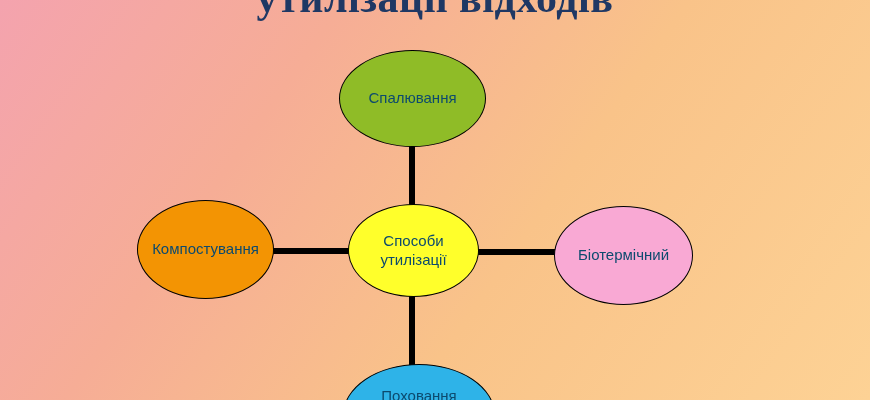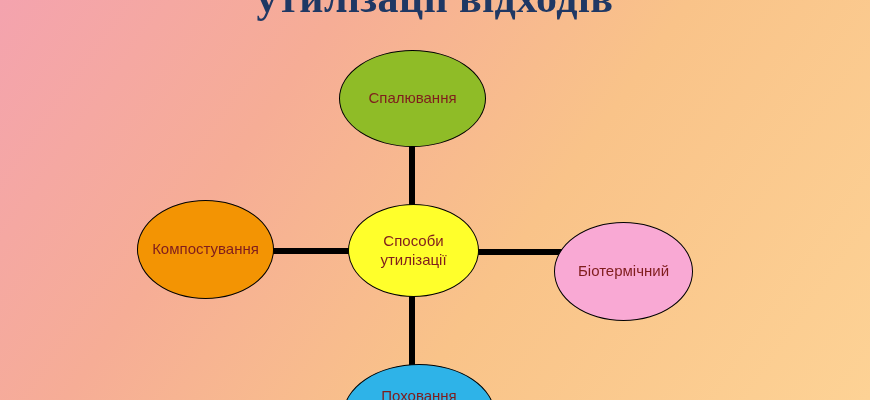--- a/index.html
+++ b/index.html
@@ -44,40 +44,40 @@
   #conn-bottom { left: 409px; top: 290px; height: 85px; }
   .node {
     position: absolute;
     border: 1.5px solid #000000;
     border-radius: 50%;
     display: flex;
     align-items: center;
     justify-content: center;
     text-align: center;
     font-size: 15px;
-    color: #7f1d1d;
+    color: #0c4a6e;
     z-index: 2;
     line-height: 1.25;
     padding: 4px;
     box-sizing: border-box;
   }
   #node-top {
     left: 339px; top: 50px; width: 147px; height: 97px;
     background: #8fbc27;
   }
   #node-left {
     left: 137px; top: 200px; width: 137px; height: 99px;
     background: #f39403;
   }
   #node-center {
     left: 348px; top: 204px; width: 131px; height: 93px;
     background: #ffff2b;
   }
   #node-right {
-    left: 554px; top: 222px; width: 139px; height: 99px;
+    left: 554px; top: 206px; width: 139px; height: 99px;
     background: #f9a9d4;
     text-align: right;
   }
   #node-bottom {
     left: 343px; top: 364px; width: 152px; height: 102px;
     background: #2eb3e8;
     align-items: flex-start;
     padding-top: 22px;
   }
 </style>

